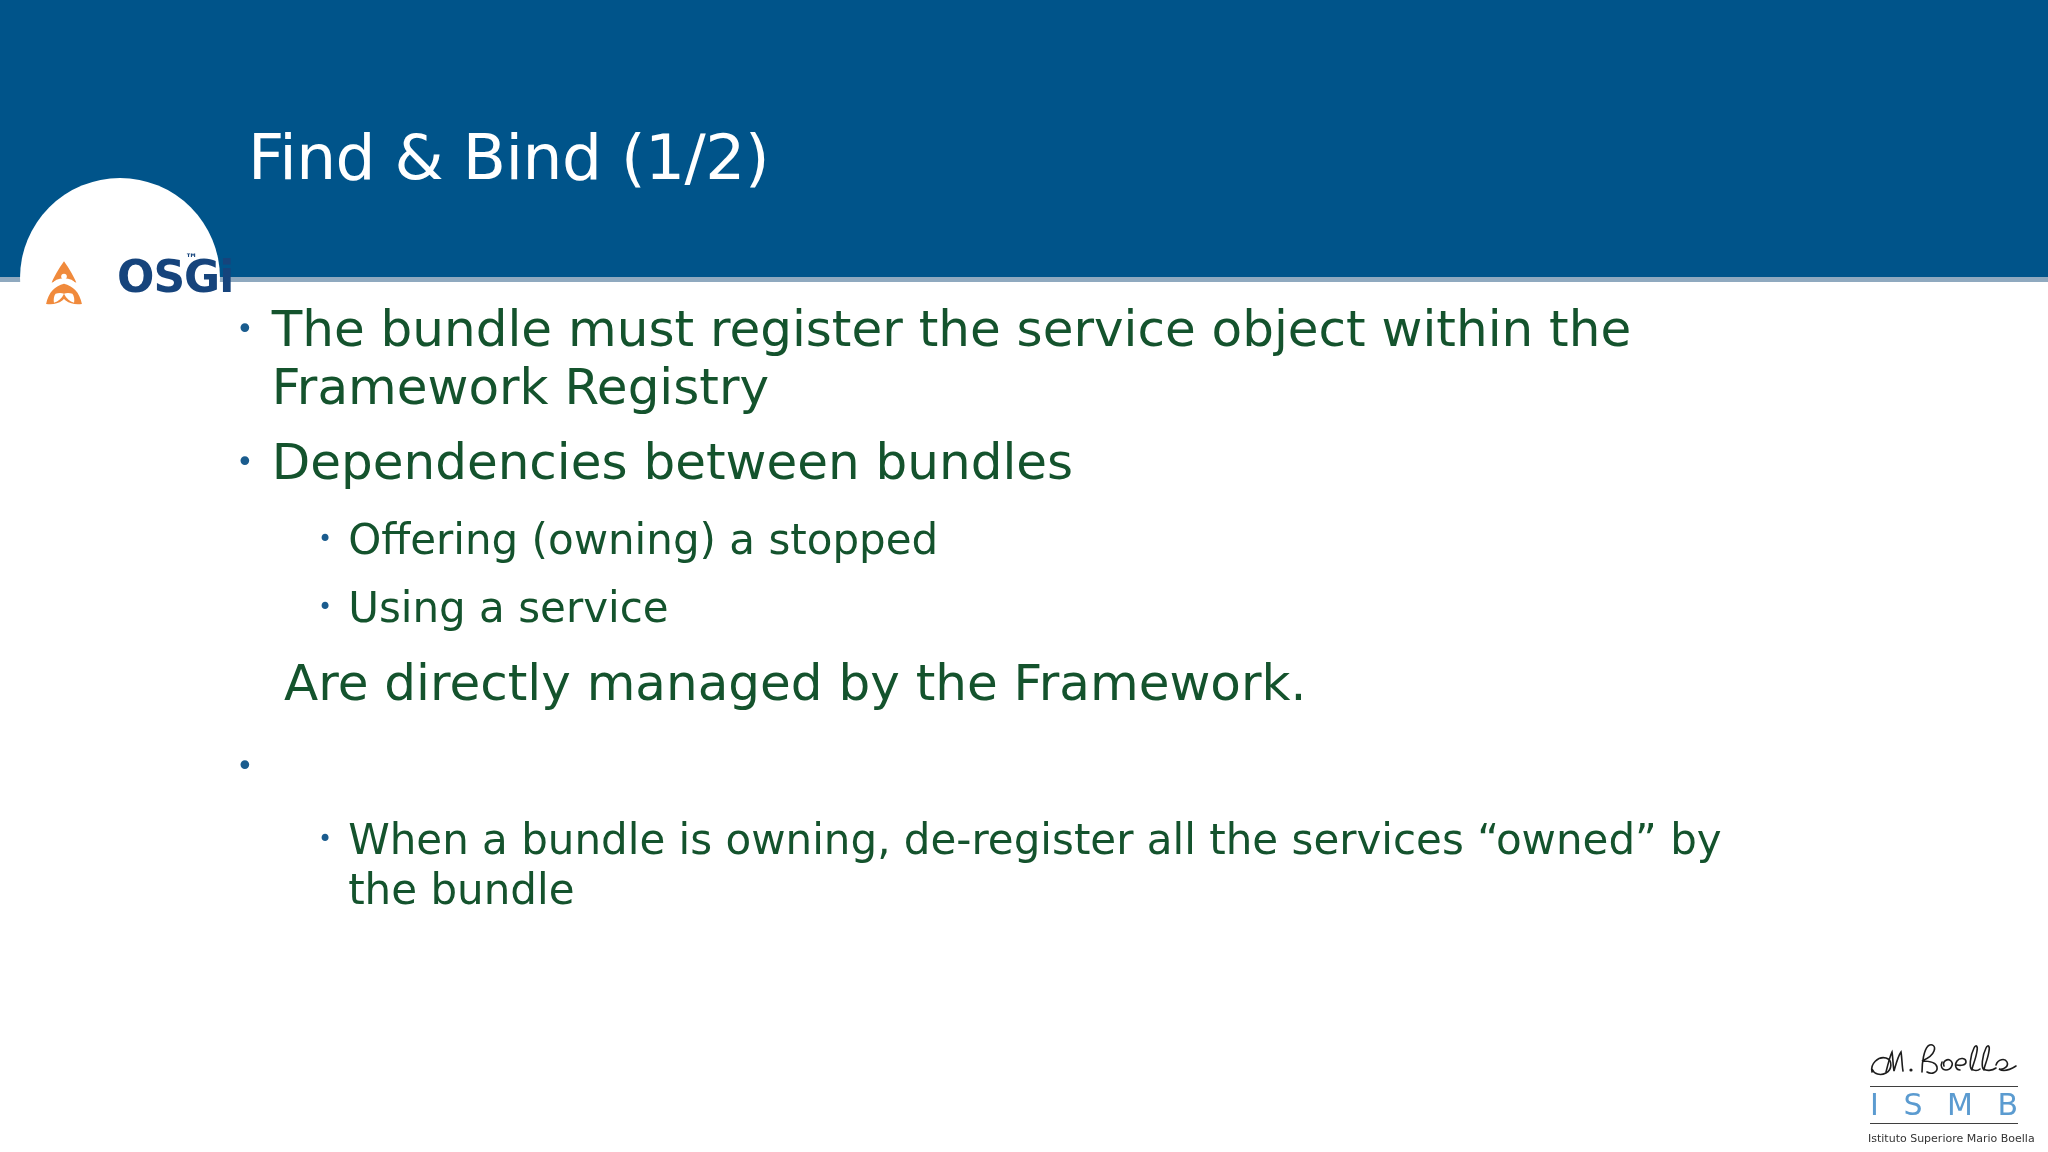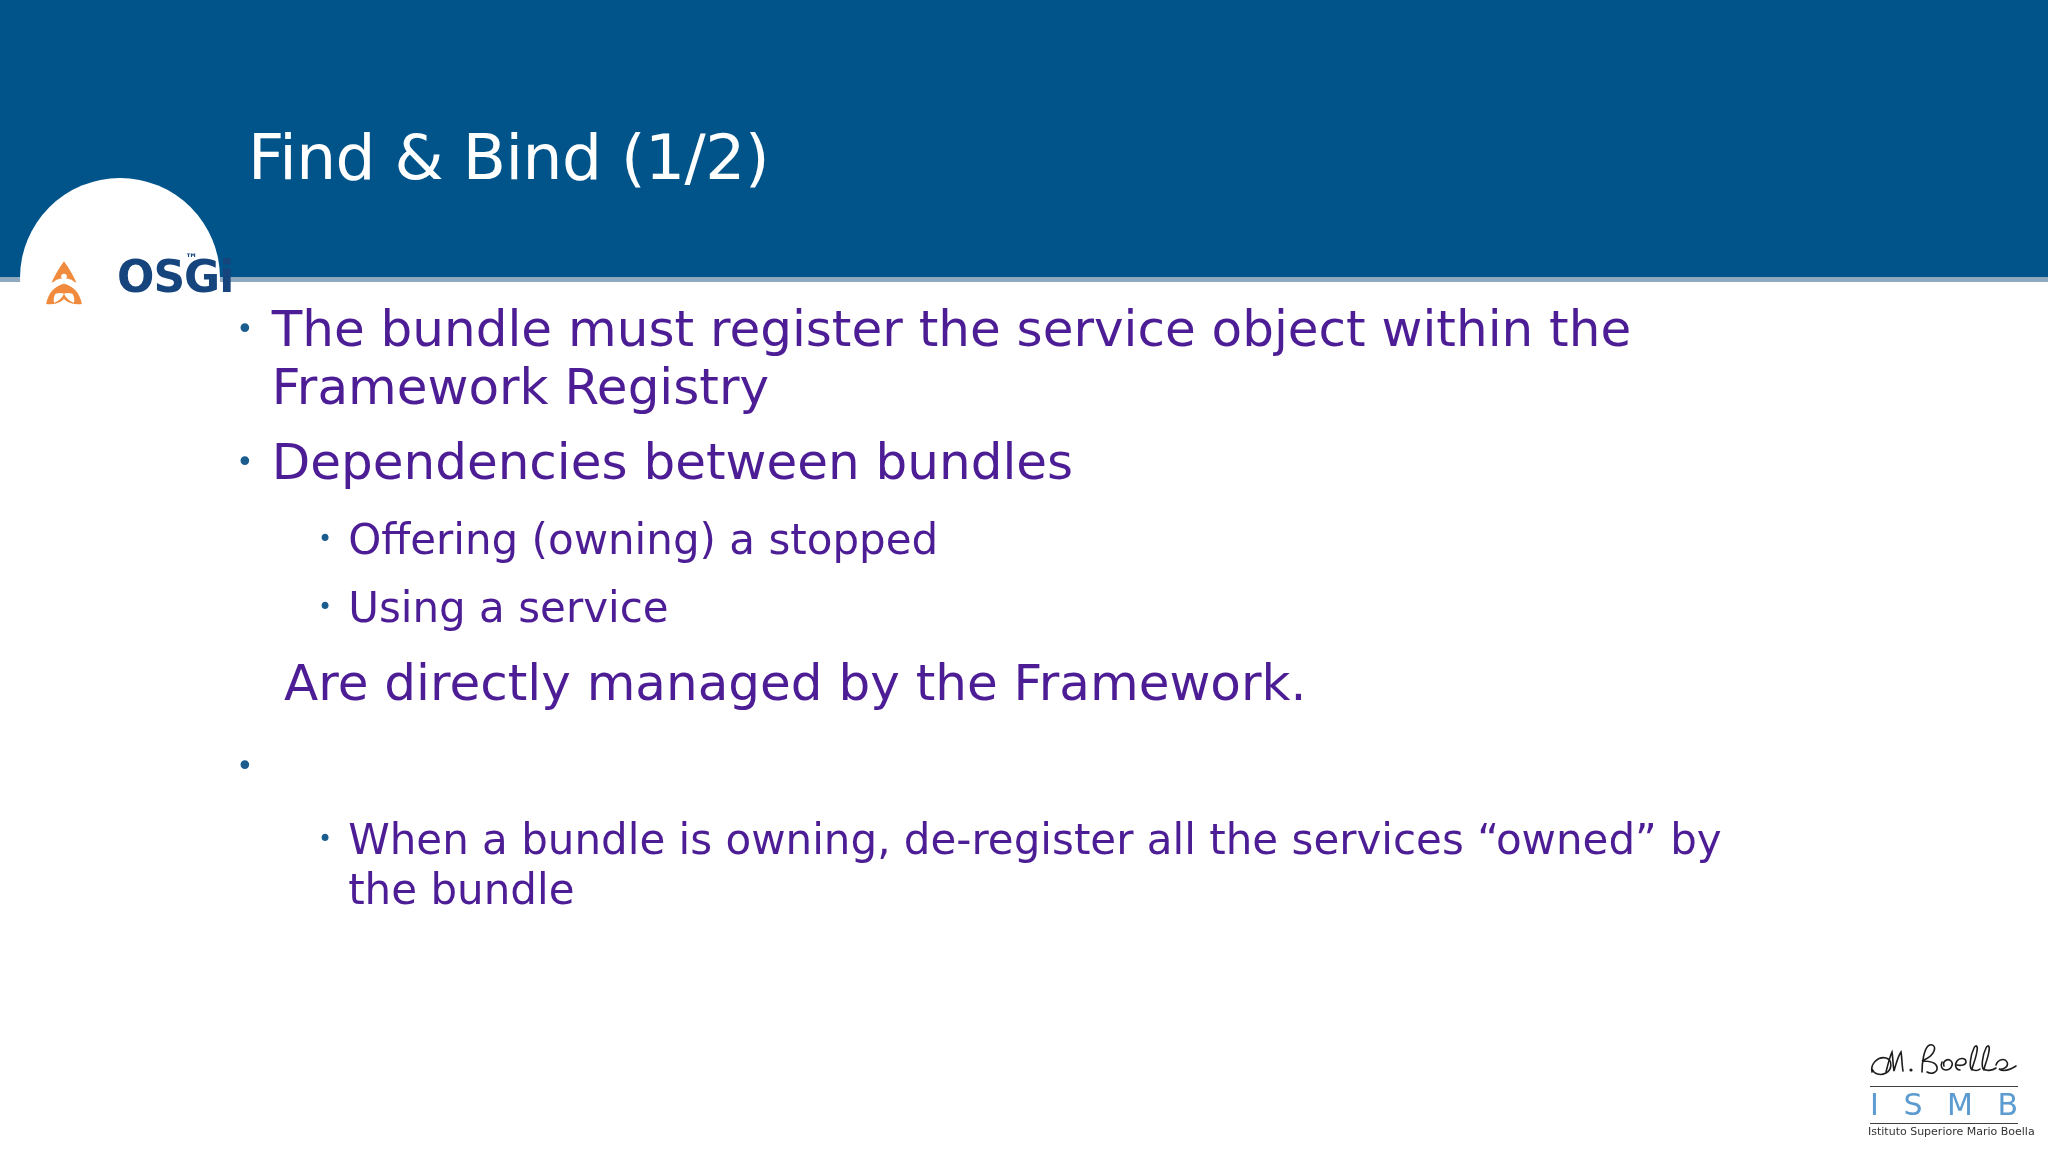--- a/index.html
+++ b/index.html
@@ -59,21 +59,21 @@
 
   
   .body-area{
     position:absolute;left:0;top:300px;width:2048px;height:720px;
   }
   .blk{position:absolute;display:flex;align-items:flex-start;}
   .bullet{
     color:#1a5c8e;flex:0 0 auto;line-height:1;
   }
   .btxt{
-    color:#4c1d95;
+    color:#14532d;
     font-family:"DejaVu Sans","Liberation Sans",sans-serif;
     font-weight:400;
   }
 
   
   .lvl1{left:236px;}
   .lvl1 .bullet{font-size:30px;margin-right:18px;padding-top:14px;}
   .lvl1 .btxt{font-size:50px;line-height:1.16;max-width:1480px;}
 
   
@@ -96,21 +96,21 @@
   .ismb-letters{
     position:absolute;left:10px;top:48px;width:148px;
     display:flex;justify-content:space-between;
     font-family:"DejaVu Sans","Liberation Sans",sans-serif;
     font-size:30px;font-weight:400;color:#5b9bd0;line-height:1;
   }
   .ismb-rule2{
     position:absolute;left:10px;top:81px;width:148px;height:1px;background:#3f3f3f;
   }
   .ismb-tag{
-    position:absolute;left:8px;top:83px;width:154px;text-align:center;
+    position:absolute;left:8px;top:90px;width:154px;text-align:center;
     font-family:"DejaVu Sans","Liberation Sans",sans-serif;
     font-size:11px;color:#333333;line-height:1.2;white-space:nowrap;
   }
 </style>
 </head>
 <body>
 
 <div class="slide">
 
   <div class="header-bar"></div>

